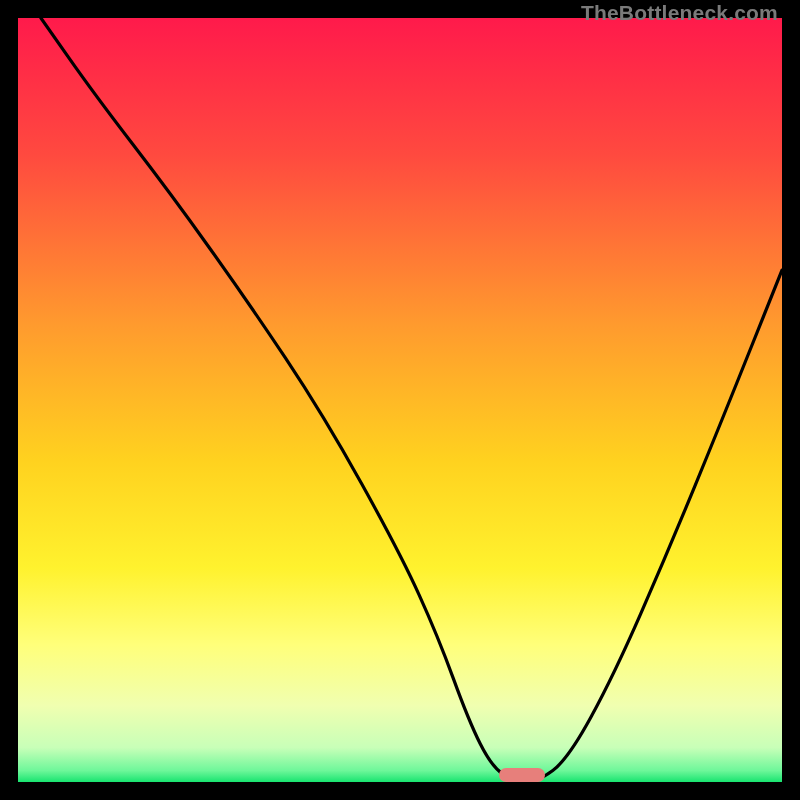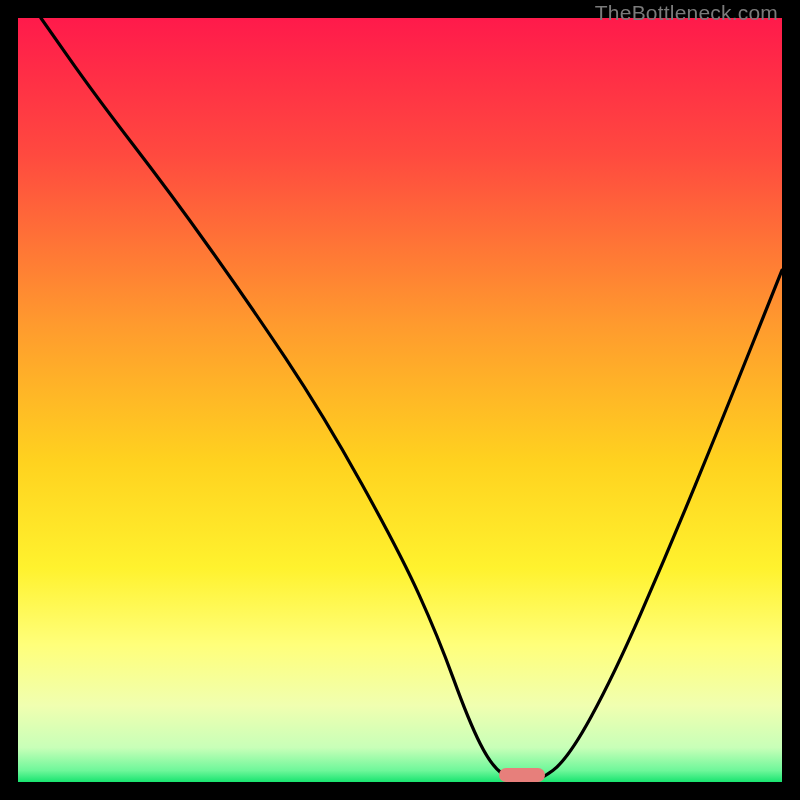--- a/index.html
+++ b/index.html
@@ -40,21 +40,21 @@
     top: 0;
     width: 100%;
     height: 100%;
   }
   .watermark {
     position: absolute;
     top: 1px;
     right: 22px;
     color: #7a7a7a;
     font-size: 21px;
-    font-weight: 400;
+    font-weight: 700;
     letter-spacing: 0.2px;
   }
   .marker {
     position: absolute;
     height: 14px;
     border-radius: 7px;
     background: #e77f7b;
   }
 </style>
 </head>

